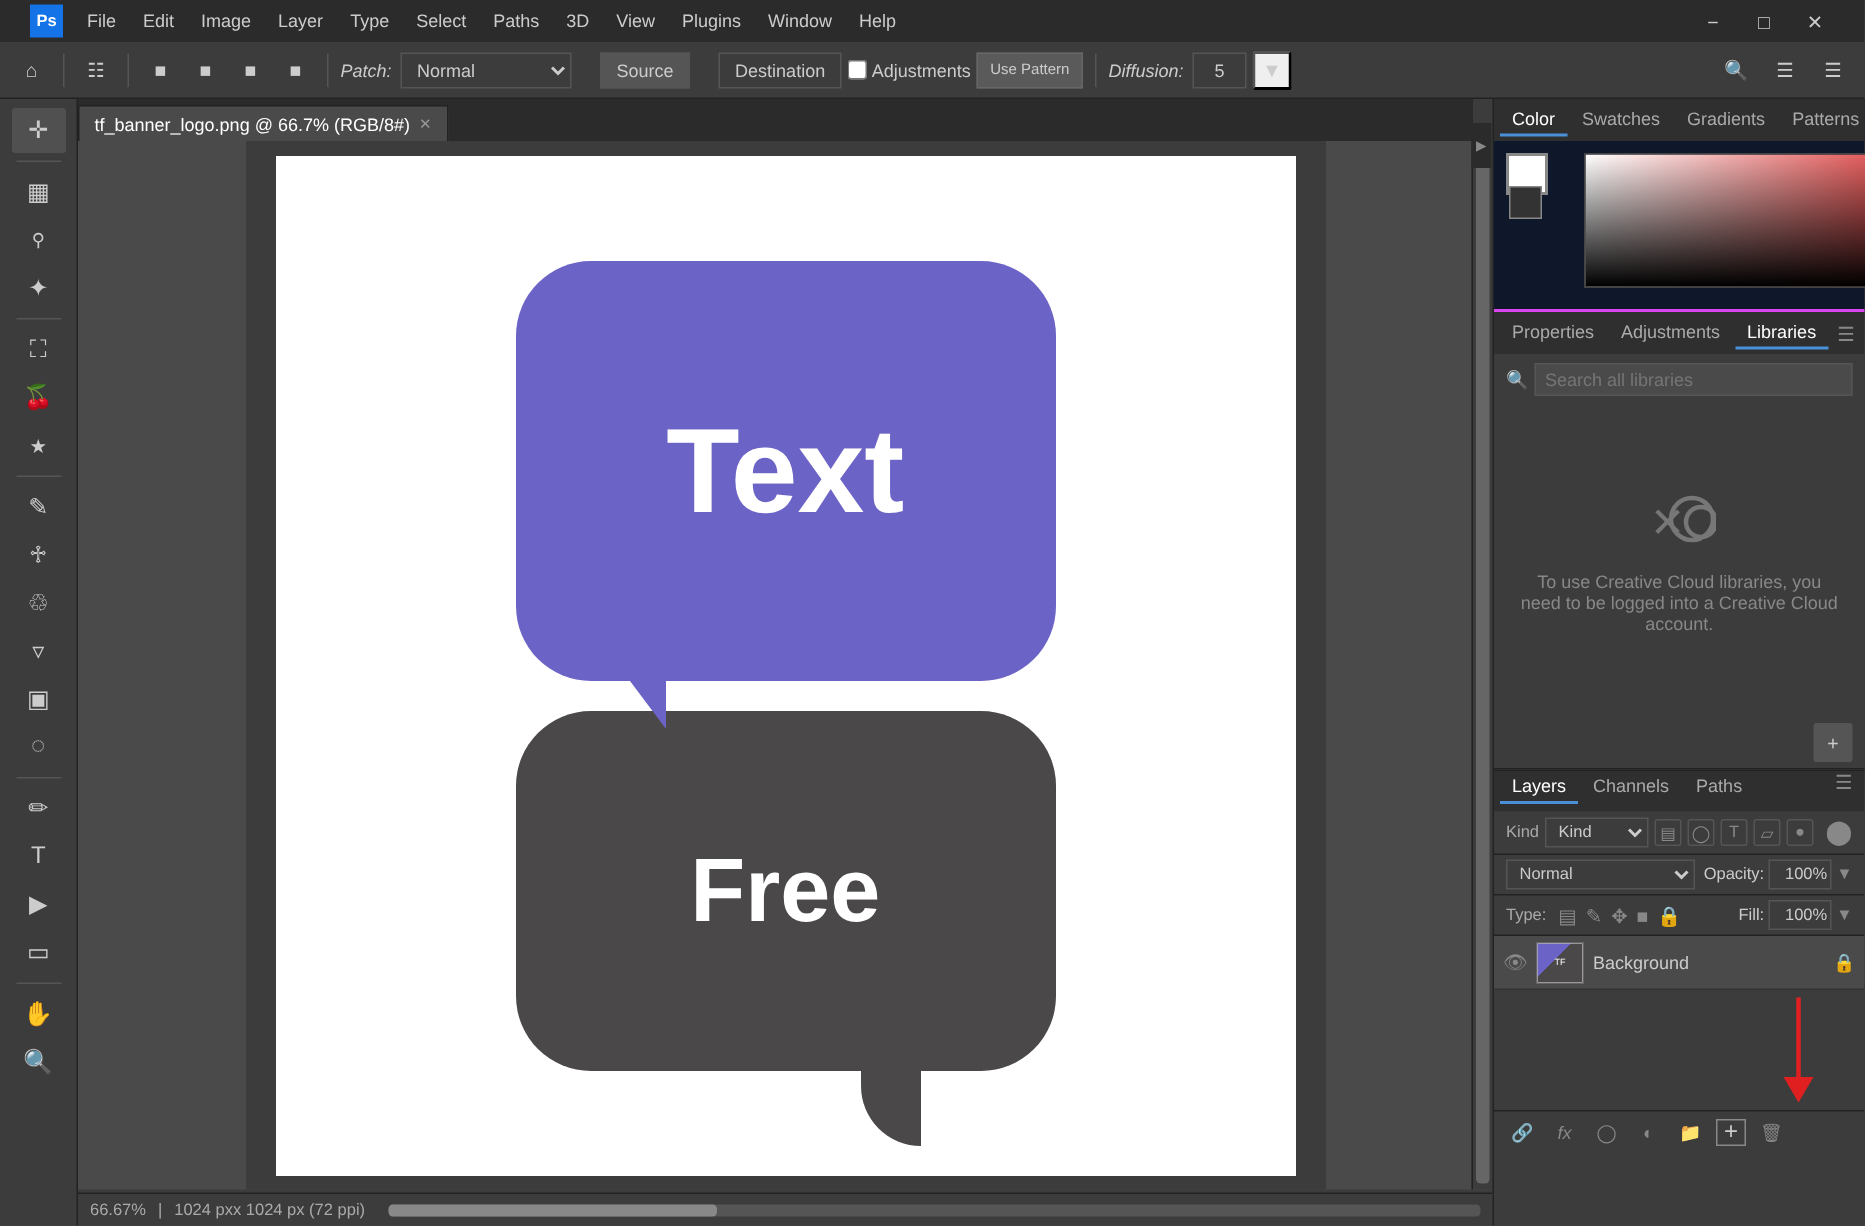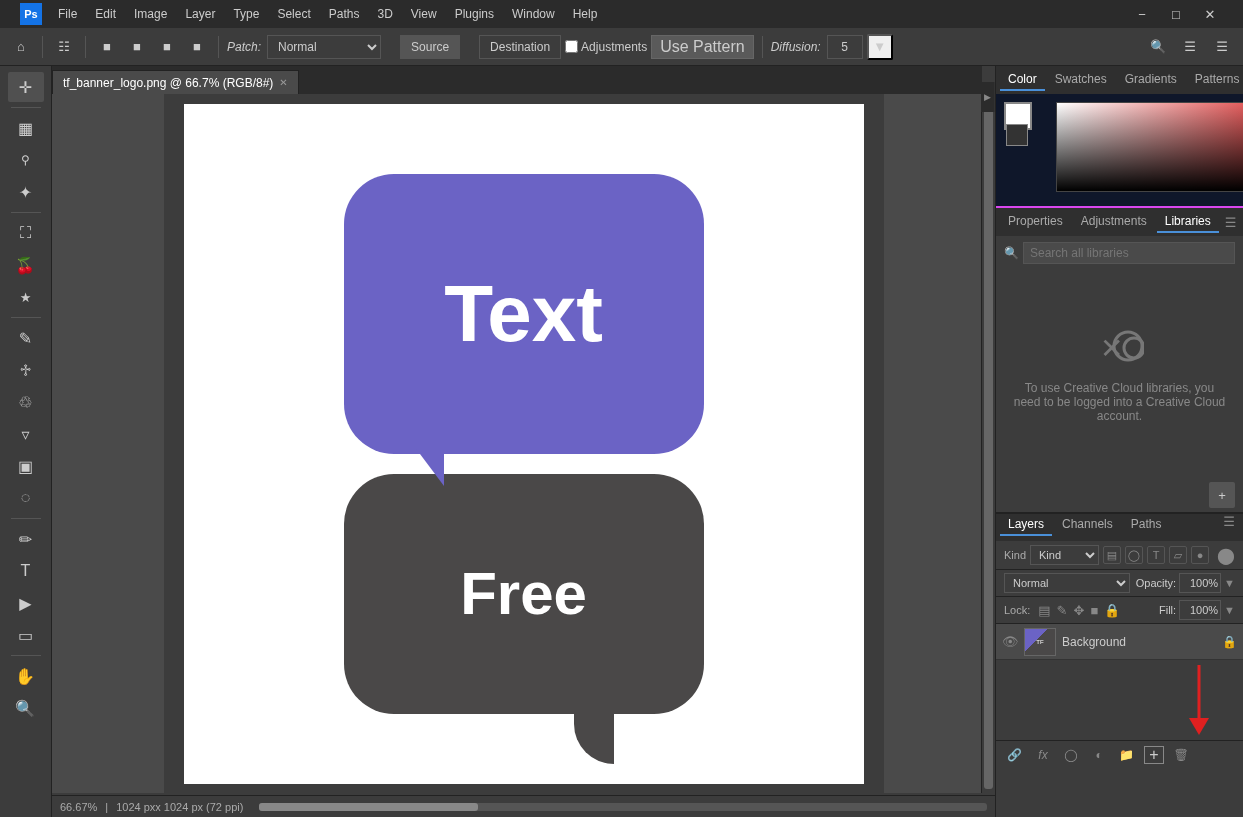--- a/index.html
+++ b/index.html
@@ -12,21 +12,21 @@
 
     
     #toolbar { display: flex; align-items: center; background: #3c3c3c; height: 38px; padding: 0 8px; gap: 4px; border-bottom: 1px solid #222; }
     .tool-icon { width: 26px; height: 26px; display: flex; align-items: center; justify-content: center; color: #ccc; cursor: pointer; border-radius: 2px; font-size: 13px; }
     .toolbar-sep { width: 1px; height: 22px; background: #555; margin: 0 4px; }
     .toolbar-label { color: #ccc; font-size: 12px; margin-right: 2px; font-style: italic; }
     .toolbar-dropdown { background: #3c3c3c; border: 1px solid #555; color: #ccc; padding: 2px 6px; font-size: 12px; cursor: pointer; height: 24px; }
     .toolbar-btn { background: #3c3c3c; border: 1px solid #555; color: #ccc; padding: 2px 10px; font-size: 12px; cursor: pointer; height: 24px; margin-left: 15px; }
     .toolbar-btn.active { background: #555; }
     .toolbar-checkbox { display: flex; align-items: center; gap: 3px; font-size: 12px; color: #ccc; }
-    .toolbar-text-btn { background: #5a5a5a; border: 1px solid #666; color: #ccc; padding: 2px 8px; font-size: 16px; cursor: pointer; height: 24px; }
+    .toolbar-text-btn { background: #5a5a5a; border: 1px solid #666; color: #ccc; padding: 2px 8px; font-size: 10px; cursor: pointer; height: 24px; }
     .diffusion-val { width: 36px; background: #3c3c3c; border: 1px solid #555; color: #ccc; text-align: center; height: 24px; font-size: 12px; }
 
     
     #left-panel { position: absolute; left: 0; top: 66px; width: 52px; height: 751px; background: #3c3c3c; border-right: 1px solid #222; display: flex; flex-direction: column; align-items: center; padding-top: 6px; gap: 2px; overflow: hidden; }
     .left-tool { width: 36px; height: 30px; display: flex; align-items: center; justify-content: center; color: #ccc; cursor: pointer; border-radius: 2px; font-size: 16px; }
     .left-tool.active { background: #505050; }
     .left-tool-sep { width: 30px; height: 1px; background: #555; margin: 3px 0; }
 
     
     #tab-strip { position: absolute; left: 52px; top: 66px; right: 261px; height: 28px; background: #2b2b2b; display: flex; align-items: flex-end; padding-left: 0; }
@@ -318,21 +318,21 @@
         <option>Screen</option>
       </select>
       <div class="opacity-group">
         <span>Opacity:</span>
         <input type="text" class="opacity-val" value="100%" style="">
         <span style="color:#888; cursor:pointer;">▼</span>
       </div>
     </div>
 
     <div class="layers-lock">
-      <span class="lock-label">Lock:</span>
+      <span class="lock-label">Type:</span>
       <div class="lock-icons">
         <span class="lock-icon">▤</span>
         <span class="lock-icon">✎</span>
         <span class="lock-icon">✥</span>
         <span class="lock-icon">■</span>
         <span class="lock-icon">🔒</span>
       </div>
       <div class="fill-group">
         <span>Fill:</span>
         <input type="text" class="fill-val" value="100%" style="">

